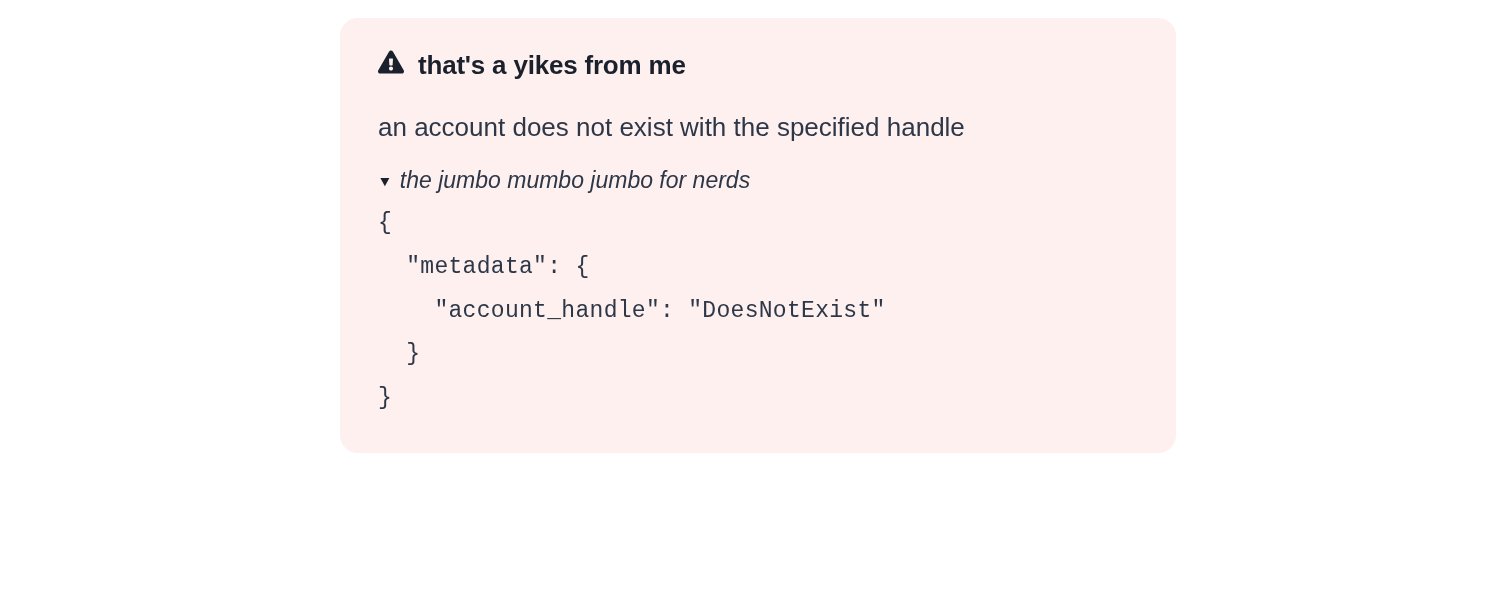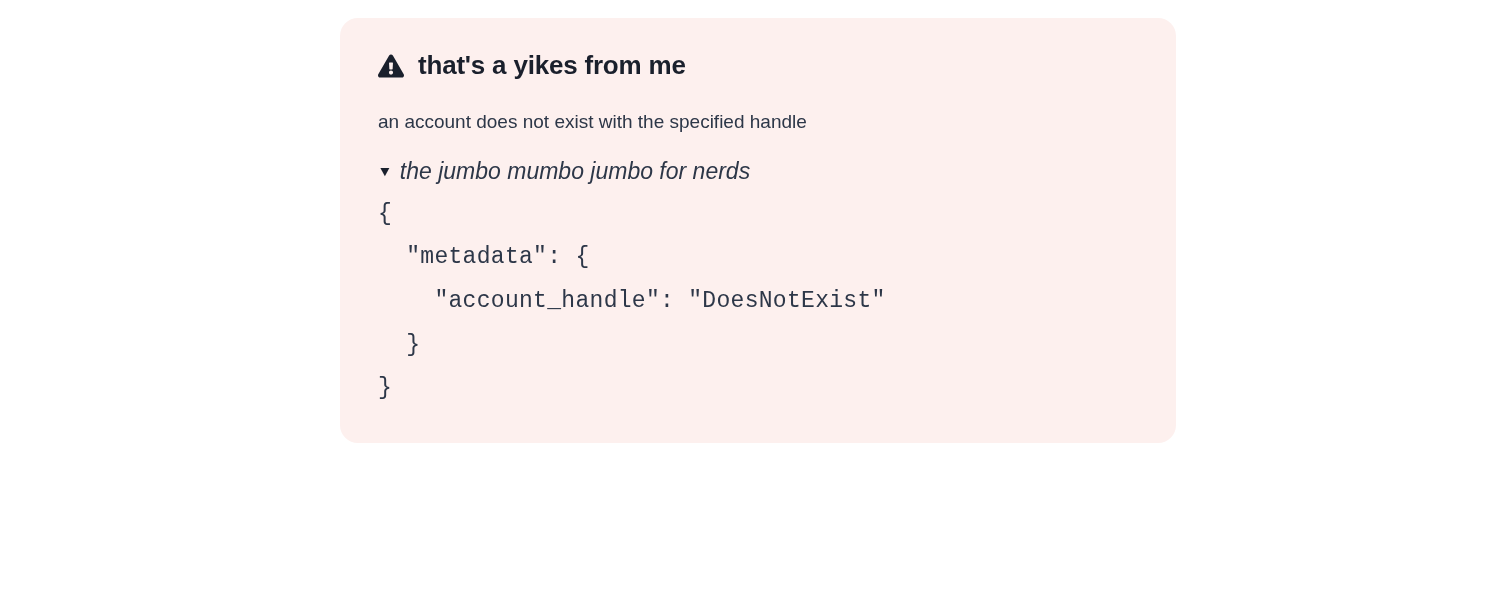--- a/index.html
+++ b/index.html
@@ -19,38 +19,38 @@
       left: 340px;
       top: 18px;
       width: 836px;
       background: #fdf0ee;
       border-radius: 18px;
       padding: 32px 38px 32px 38px;
       color: #2d3748;
     }
     .panel-header {
       display: flex;
-      align-items: center;
+      align-items: flex-start;
       gap: 14px;
       margin-bottom: 18px;
     }
     .warning-icon {
       width: 26px;
       height: 24px;
       flex-shrink: 0;
       color: #1a202c;
     }
     .panel-title {
       font-size: 26px;
       font-weight: 700;
       color: #1a202c;
       letter-spacing: -0.2px;
     }
     .panel-message {
-      font-size: 19px;
+      font-size: 26px;
       font-weight: 400;
       color: #2d3748;
       margin-bottom: 22px;
       line-height: 1.4;
       margin-top: 28px;
     }
     .details-summary {
       display: flex;
       align-items: center;
       gap: 8px;

